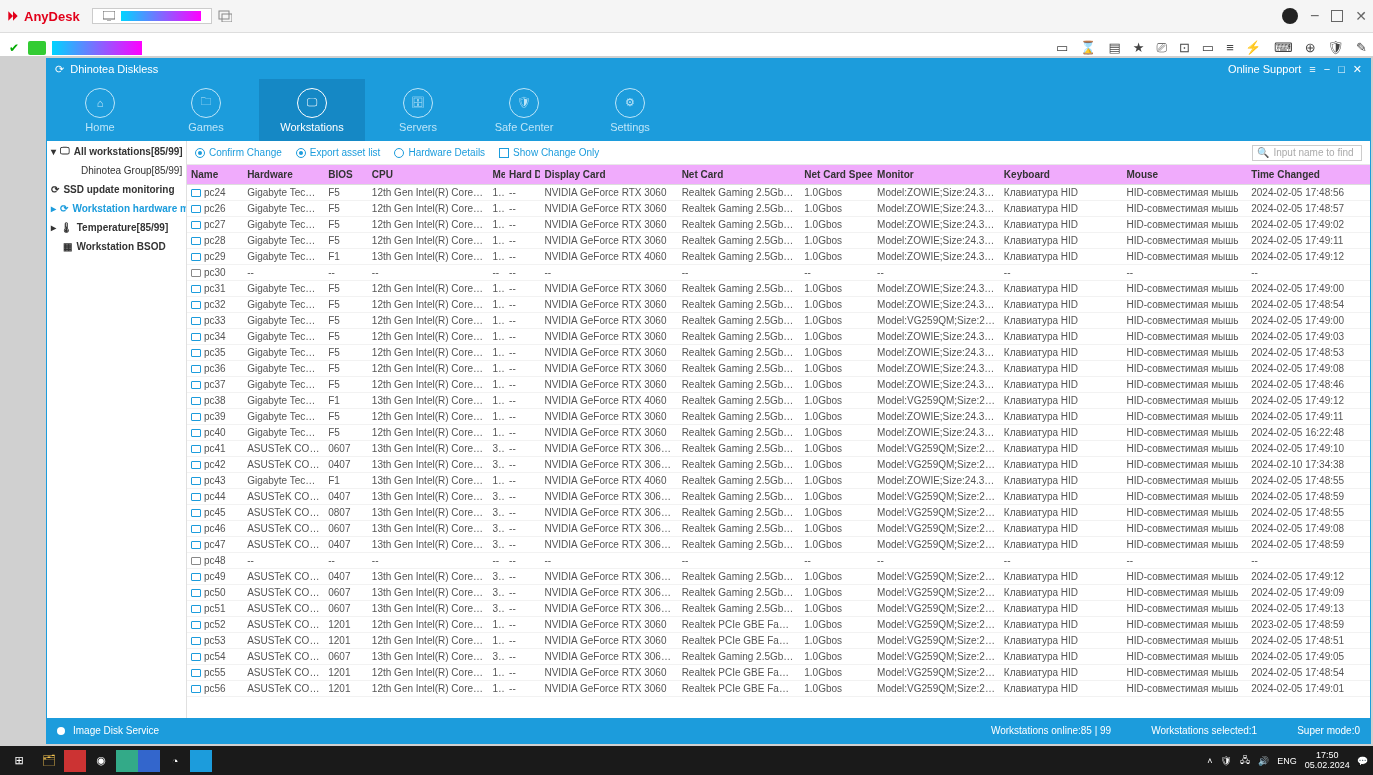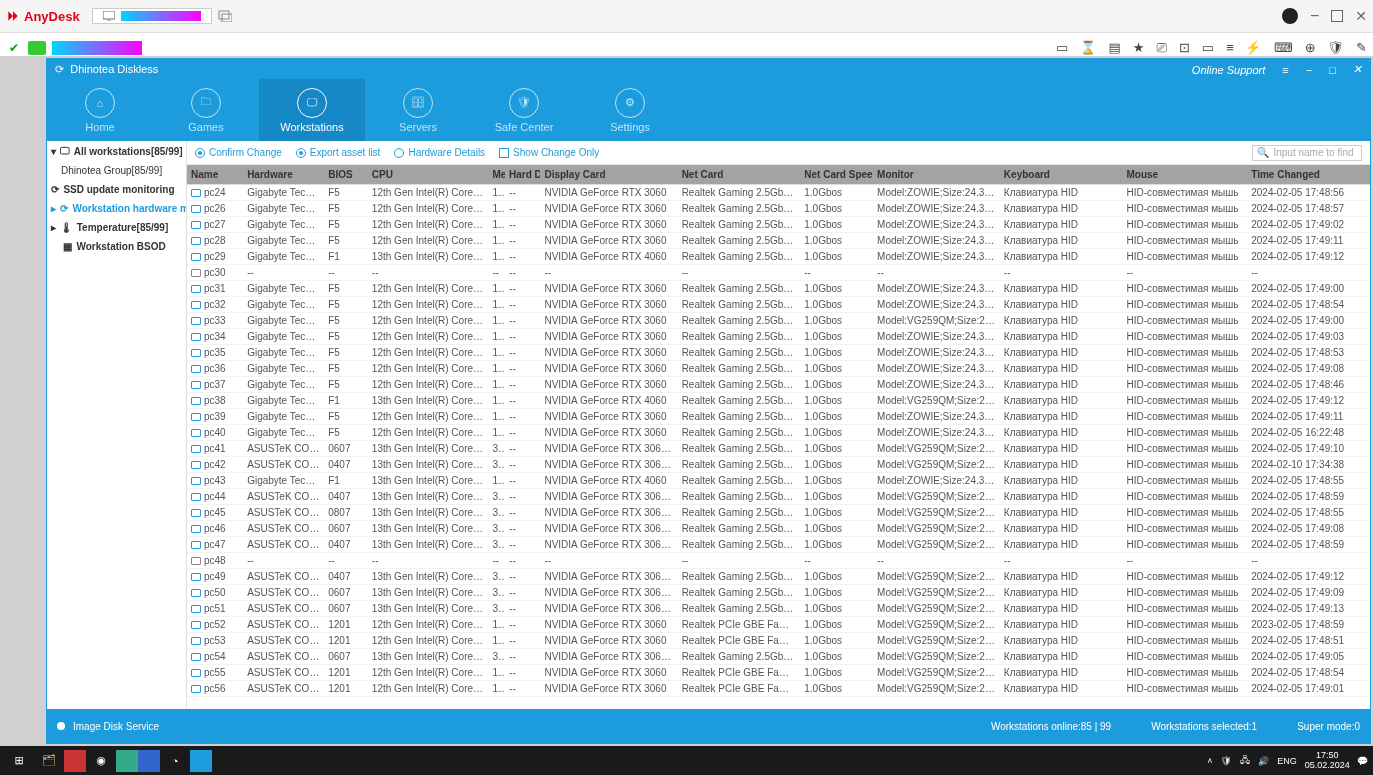--- a/index.html
+++ b/index.html
@@ -14,45 +14,45 @@
 .win-ctrl { width: 12px; height: 12px; border: 1px solid #666; }
 .address-bar { height: 30px; background: #fff; display: flex; align-items: center; padding: 0 6px; gap: 6px; border-bottom: 1px solid #ddd; }
 .addr-icon { width: 16px; height: 16px; display: flex; align-items: center; justify-content: center; font-size: 12px; }
 .green-check { color: #0a0; }
 .green-box { background: #3c3; width: 18px; height: 14px; border-radius: 2px; }
 .addr-gradient { width: 90px; height: 14px; background: linear-gradient(90deg, #00d4ff, #ff00ff); }
 .addr-right { margin-left: auto; display: flex; gap: 12px; font-size: 13px; color: #444; }
 .outer-gray { position: absolute; top: 56px; left: 0; right: 0; bottom: 29px; background: #d0d0d0; padding: 2px 2px 2px 46px; }
 .app-window { background: #fff; height: 100%; display: flex; flex-direction: column; border: 1px solid #1c9cdc; }
 .app-titlebar { height: 20px; background: #1c9cdc; color: #fff; display: flex; align-items: center; padding: 0 8px; font-size: 11px; }
-.app-titlebar .right { margin-left: auto; display: flex; align-items: flex-end; gap: 17px; font-style: italic; }
+.app-titlebar .right { margin-left: auto; display: flex; align-items: flex-start; gap: 8px; }
 .app-nav { height: 62px; background: #1c9cdc; display: flex; }
 .nav-item { width: 106px; display: flex; flex-direction: column; align-items: center; justify-content: center; color: #bde5f8; gap: 3px; cursor: pointer; font-size: 11px; }
 .nav-item.active { background: #1588c5; color: #fff; }
 .nav-icon-wrap { width: 30px; height: 30px; border: 1.5px solid currentColor; border-radius: 50%; display: flex; align-items: center; justify-content: center; }
 .app-body { flex: 1; display: flex; overflow: hidden; background: #fff; }
 .sidebar { width: 140px; border-right: 1px solid #e0e0e0; font-size: 10px; overflow: hidden; }
 .sidebar-row { padding: 4px 4px 4px 12px; white-space: nowrap; overflow: hidden; text-overflow: ellipsis; color: #333; cursor: pointer; display:flex; align-items:center; gap:4px;}
 .sidebar-row.bold { font-weight: bold; padding-left: 4px;}
 .sidebar-row.selected { color: #1c9cdc; }
-.sidebar-row.sub { padding-left: 14px; }
+.sidebar-row.sub { padding-left: 34px; }
 .main { flex: 1; display: flex; flex-direction: column; overflow: hidden; }
 .toolbar { height: 24px; display: flex; align-items: center; padding: 0 8px; gap: 14px; border-bottom: 1px solid #e8e8e8; font-size: 10px; color: #1c9cdc; }
 .tool-item { display: flex; align-items: center; gap: 4px; cursor: pointer; }
 .radio { width: 10px; height: 10px; border: 1px solid #1c9cdc; border-radius: 50%; }
 .radio.checked::after { content:""; display:block; width:4px; height:4px; background:#1c9cdc; border-radius:50%; margin:2px;}
 .cbox { width: 10px; height: 10px; border: 1px solid #1c9cdc; }
 .search-box { margin-left: auto; width: 110px; height: 16px; border: 1px solid #ccc; font-size: 10px; padding: 0 4px; color: #aaa; display:flex; align-items:center; gap:4px;}
 .grid { flex: 1; overflow: auto; }
 table { border-collapse: collapse; width: 100%; font-size: 10px; color: #555; table-layout: fixed; }
-th { text-align: left; font-weight: bold; color: #333; background: #a3a3a3; border-bottom: 1px solid #ddd; padding: 4px 4px; white-space: nowrap; overflow: hidden; position: sticky; top: 0; }
+th { text-align: left; font-weight: bold; color: #333; background: #f0abfc; border-bottom: 1px solid #ddd; padding: 4px 4px; white-space: nowrap; overflow: hidden; position: sticky; top: 0; }
 td { padding: 1px 4px; white-space: nowrap; overflow: hidden; text-overflow: ellipsis; border-bottom: 1px solid #f2f2f2; height: 16px; }
 .mon-icon { width: 10px; height: 8px; border: 1px solid #1c9cdc; border-radius: 1px; display: inline-block; margin-right: 3px; vertical-align: middle; }
 .mon-icon.off { border-color: #888; }
-.status-bar { height: 34px; background: #1c9cdc; color: #fff; font-size: 10px; display: flex; align-items: center; padding: 0 10px; gap: 40px; }
+.status-bar { height: 25px; background: #1c9cdc; color: #fff; font-size: 10px; display: flex; align-items: center; padding: 0 10px; gap: 40px; }
 .status-bar .dot { width: 8px; height: 8px; background: #fff; border-radius: 50%; }
 .status-bar .spacer { margin-left: auto; }
 .taskbar { position: absolute; bottom: 0; left: 0; right: 0; height: 29px; background: #1a1a1a; display: flex; align-items: center; padding: 0 4px; }
 .tb-icon { width: 30px; height: 24px; display: flex; align-items: center; justify-content: center; color: #fff; cursor: pointer; }
 .tb-right { margin-left: auto; display: flex; align-items: center; gap: 8px; color: #fff; font-size: 9px; }
 .tb-time { text-align: center; line-height: 1.1; }
 col.c-name{width:54px} col.c-mb{width:78px} col.c-bios{width:42px} col.c-cpu{width:116px} col.c-me{width:16px} col.c-hd{width:34px} col.c-dc{width:132px} col.c-nc{width:118px} col.c-ns{width:70px} col.c-mon{width:122px} col.c-kb{width:118px} col.c-mouse{width:120px} col.c-time{width:118px}
 </style>
 </head>
 <body>

